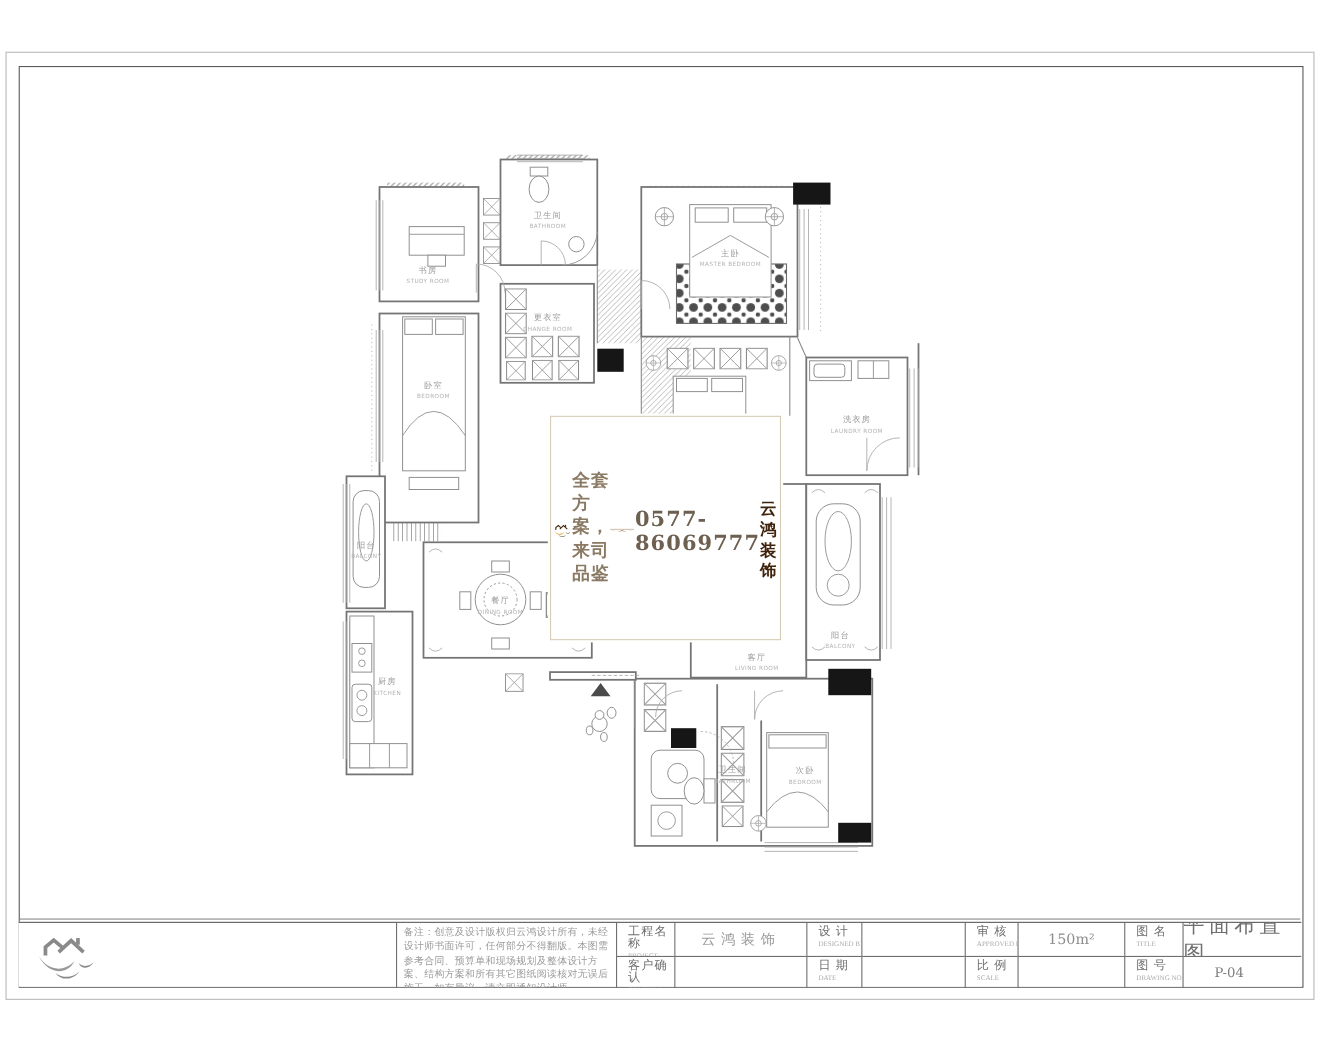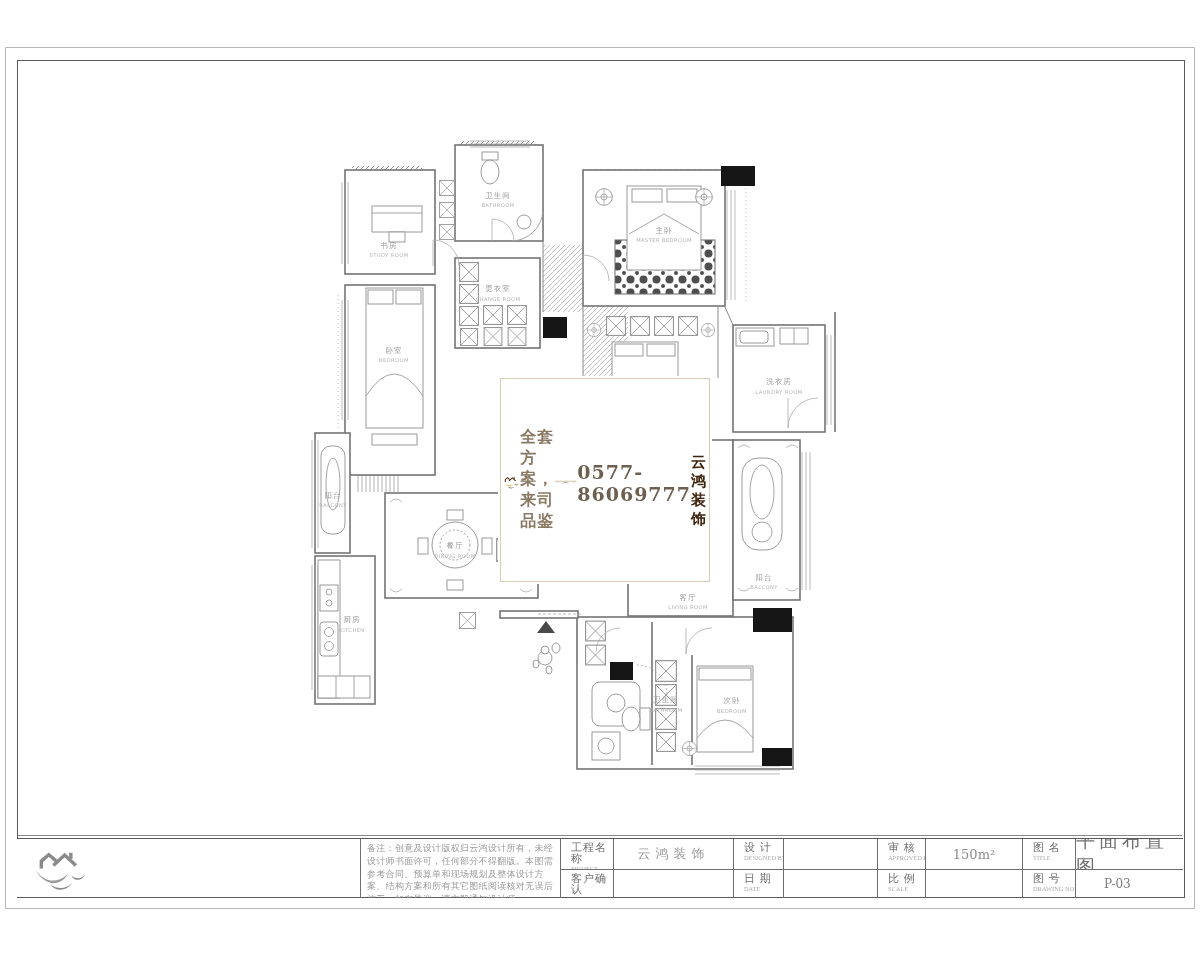--- a/index.html
+++ b/index.html
@@ -432,15 +432,15 @@
     <div class="cell r2 f-val"></div>
     <div class="cell r2 f-label">
       <div class="f-cn">比 例</div>
       <div class="f-sub">SCALE</div>
     </div>
     <div class="cell r2 f-val"></div>
     <div class="cell r2 f-label">
       <div class="f-cn">图 号</div>
       <div class="f-sub">DRAWING NO</div>
     </div>
-    <div class="cell r2 f-val v-serif v-no">P-03</div>
+    <div class="cell r2 f-val v-serif v-no">P-04</div>
   </div>
 </div>
 
 </body></html>

